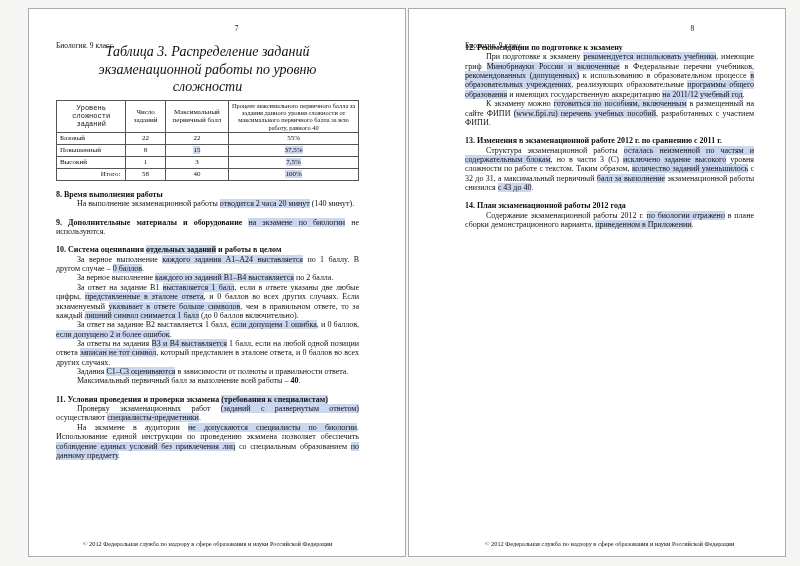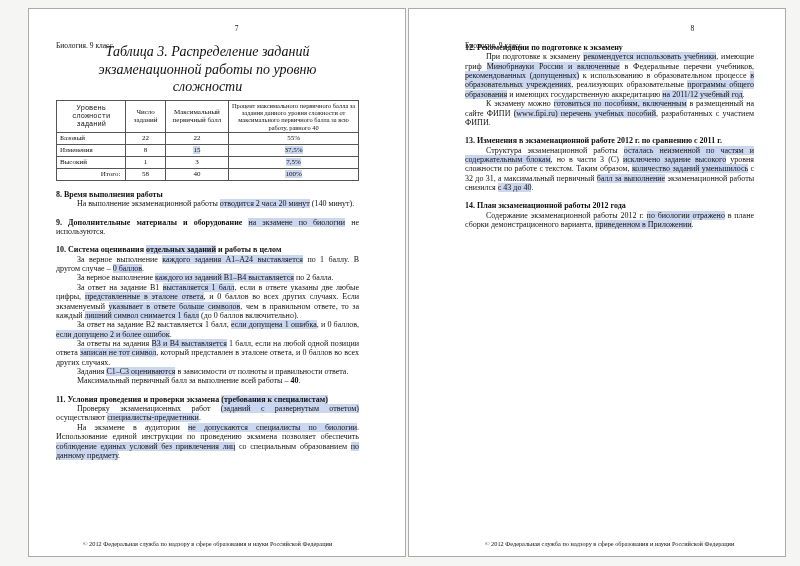--- a/index.html
+++ b/index.html
@@ -64,21 +64,21 @@
           </tr>
         </thead>
         <tbody>
           <tr>
             <td class="td-col0">Базовый</td>
             <td class="td-col1">22</td>
             <td class="td-col2">22</td>
             <td class="td-col3">55%</td>
           </tr>
           <tr>
-            <td class="td-col0">Изменения</td>
+            <td class="td-col0">Повышенный</td>
             <td class="td-col1">8</td>
             <td class="td-col2"><span class="hl">15</span></td>
             <td class="td-col3"><span class="hl">37,5%</span></td>
           </tr>
           <tr>
             <td class="td-col0">Высокий</td>
             <td class="td-col1">1</td>
             <td class="td-col2">3</td>
             <td class="td-col3"><span class="hl">7,5%</span></td>
           </tr>

